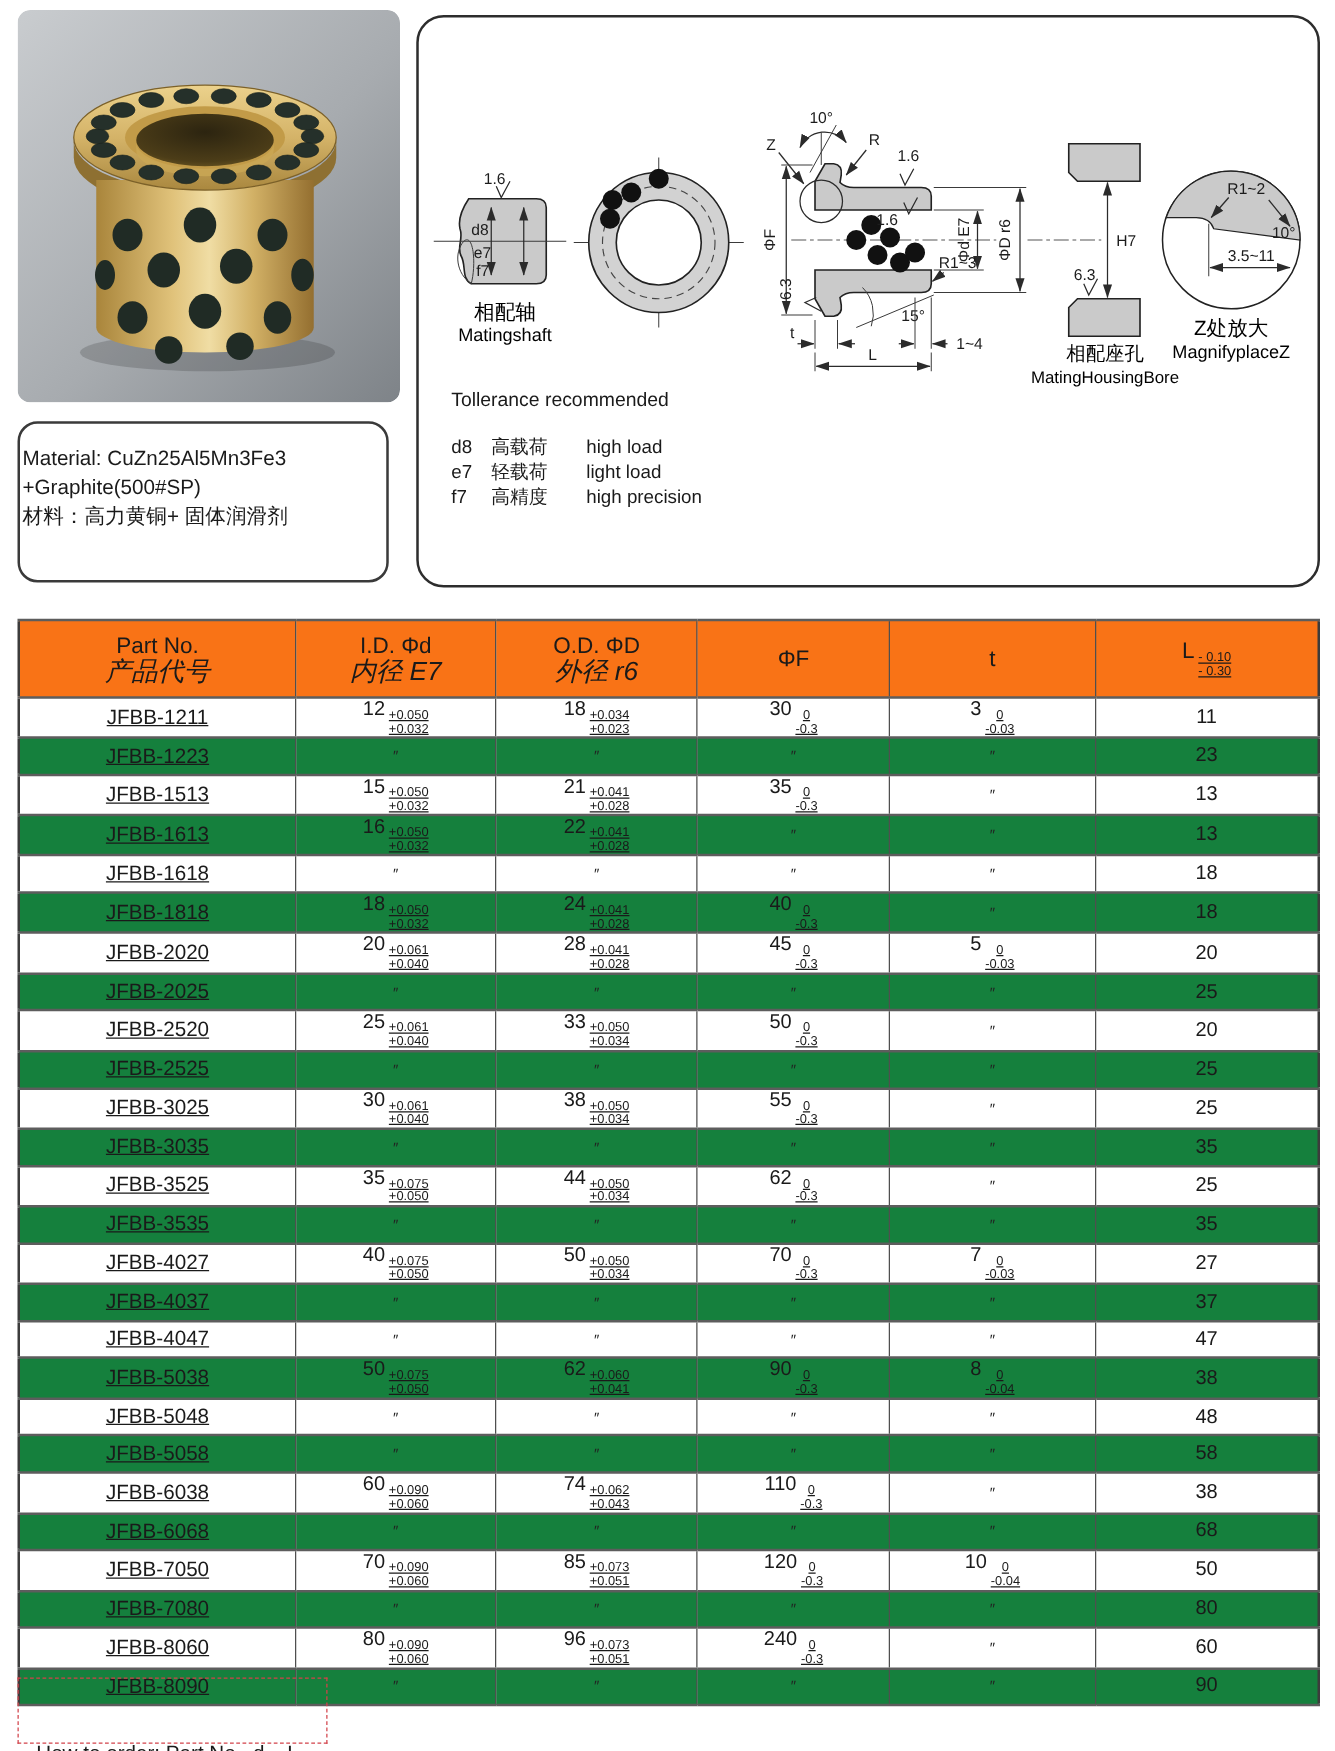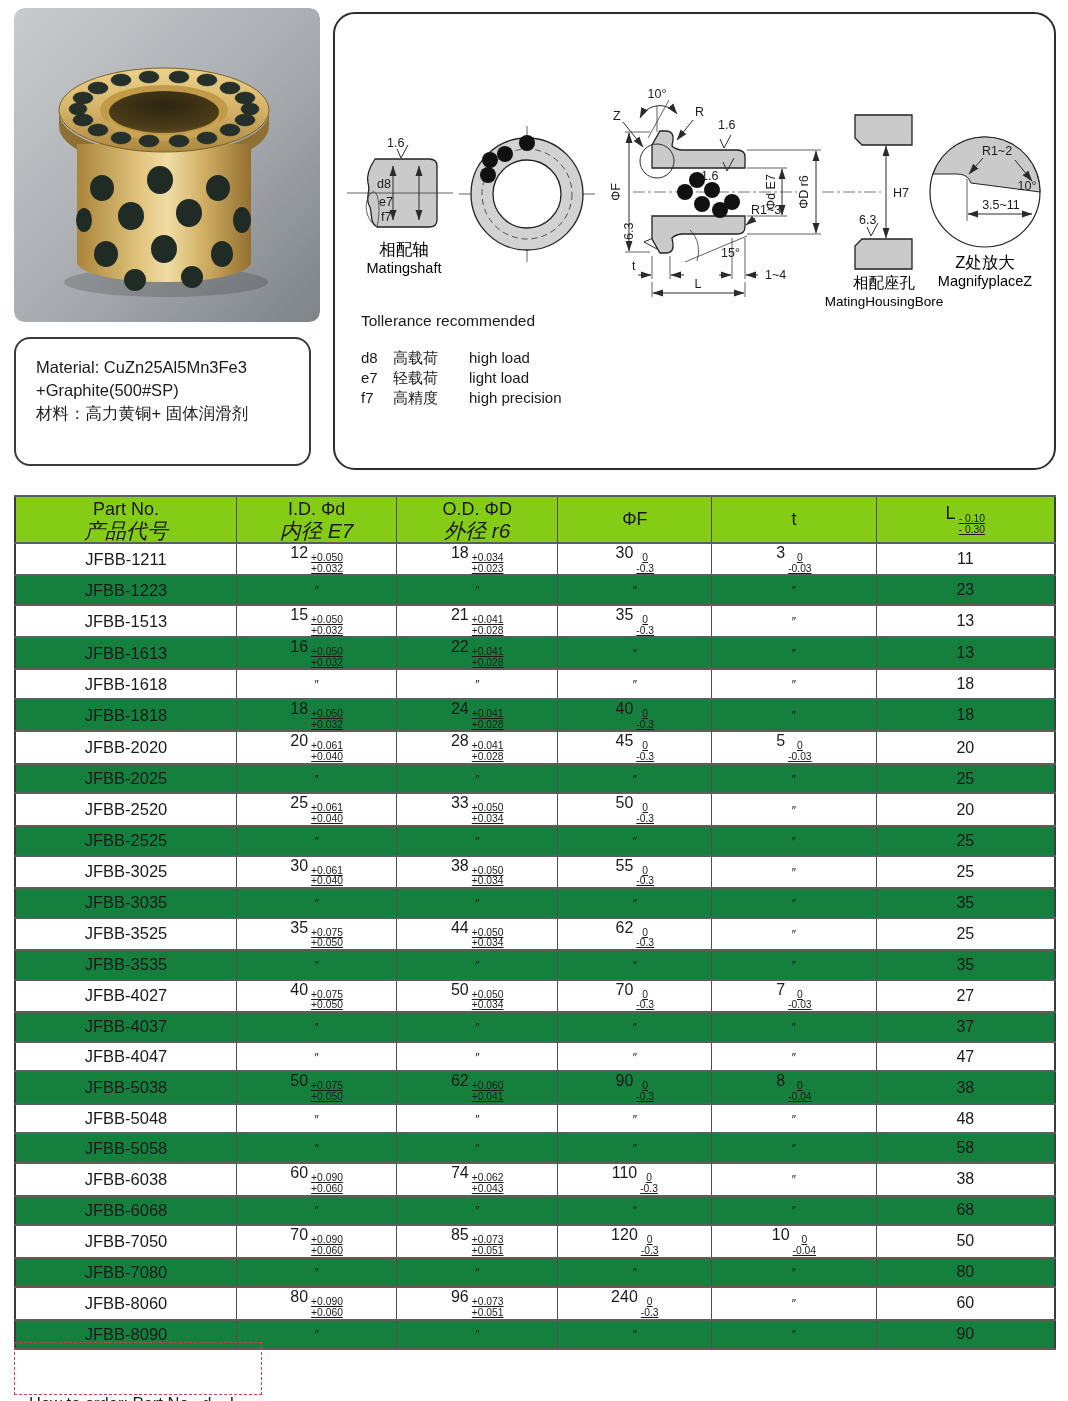--- a/index.html
+++ b/index.html
@@ -7,21 +7,21 @@
     position:relative; width:1068px; height:1401px; background:#ffffff;
     font-family:"Liberation Sans","DejaVu Sans",sans-serif; color:#1a1a1a; overflow:hidden;
   }
   
   .photo-box { position:absolute; left:14px; top:8px; width:306px; height:314px; border-radius:10px; overflow:hidden; }
   .photo-box svg { display:block; }
   
   .material-box {
     position:absolute; left:14px; top:337px; width:297px; height:129px;
     border:2px solid #3a3a3a; border-radius:16px; box-sizing:border-box;
-    padding:17px 10px 0 20px; font-size:16.5px; line-height:23px;
+    padding:17px 10px 0 2px; font-size:16.5px; line-height:23px;
   }
   
   .drawing-box {
     position:absolute; left:333px; top:12px; width:723px; height:458px;
     border:2px solid #2d2d2d; border-radius:22px; box-sizing:border-box;
   }
   .drawing-box svg { position:absolute; left:0; top:0; }
   .tol-block { position:absolute; left:26px; top:297px; width:330px; font-size:15.5px; line-height:20px; }
   .tol-title { margin-bottom:1px; }
   .tol-rows { margin-top:17px; }
@@ -31,28 +31,28 @@
   
   .dtable {
     position:absolute; left:14px; top:495px; width:1042px;
     border-collapse:collapse; table-layout:fixed; border:2.5px solid #3c3c3c;
   }
   .dtable th, .dtable td {
     border-left:1.4px solid #4f4f4f; border-right:1.4px solid #4f4f4f;
     border-top:2.2px solid #5d5d5d; border-bottom:2.2px solid #5d5d5d;
     text-align:center; vertical-align:middle; padding:0; font-weight:400;
   }
-  .dtable thead tr { height:47px; background:#84cc16; }
+  .dtable thead tr { height:62px; background:#f97316; }
   .dtable tbody tr { height:29.85px; background:#ffffff; }
   .dtable tbody tr.alt { background:#15803d; }
   .h-en { display:block; font-size:18px; line-height:22px; }
   .h-zh { display:block; font-size:21px; line-height:22px;font-style:italic; }
   .h-single { font-size:18px; }
   .tv { font-size:16px; }
-  .part { font-size:16.5px; }
+  .part { font-size:16.5px;text-decoration:underline; }
   .ts { display:inline-flex; flex-direction:column; font-size:10.3px; line-height:10.6px;
         text-align:center; margin-left:3px; vertical-align:-3px;text-decoration:underline; }
   .ditto { font-size:12px; color:#222; }
   
   .order-box {
     position:absolute; left:14px; top:1342px; width:248px; height:53px;
     border:1.6px dashed #d2424a; box-sizing:border-box; padding:5px 0 0 14px;
     font-size:16.5px; line-height:22px; white-space:pre;
   }
 </style>

